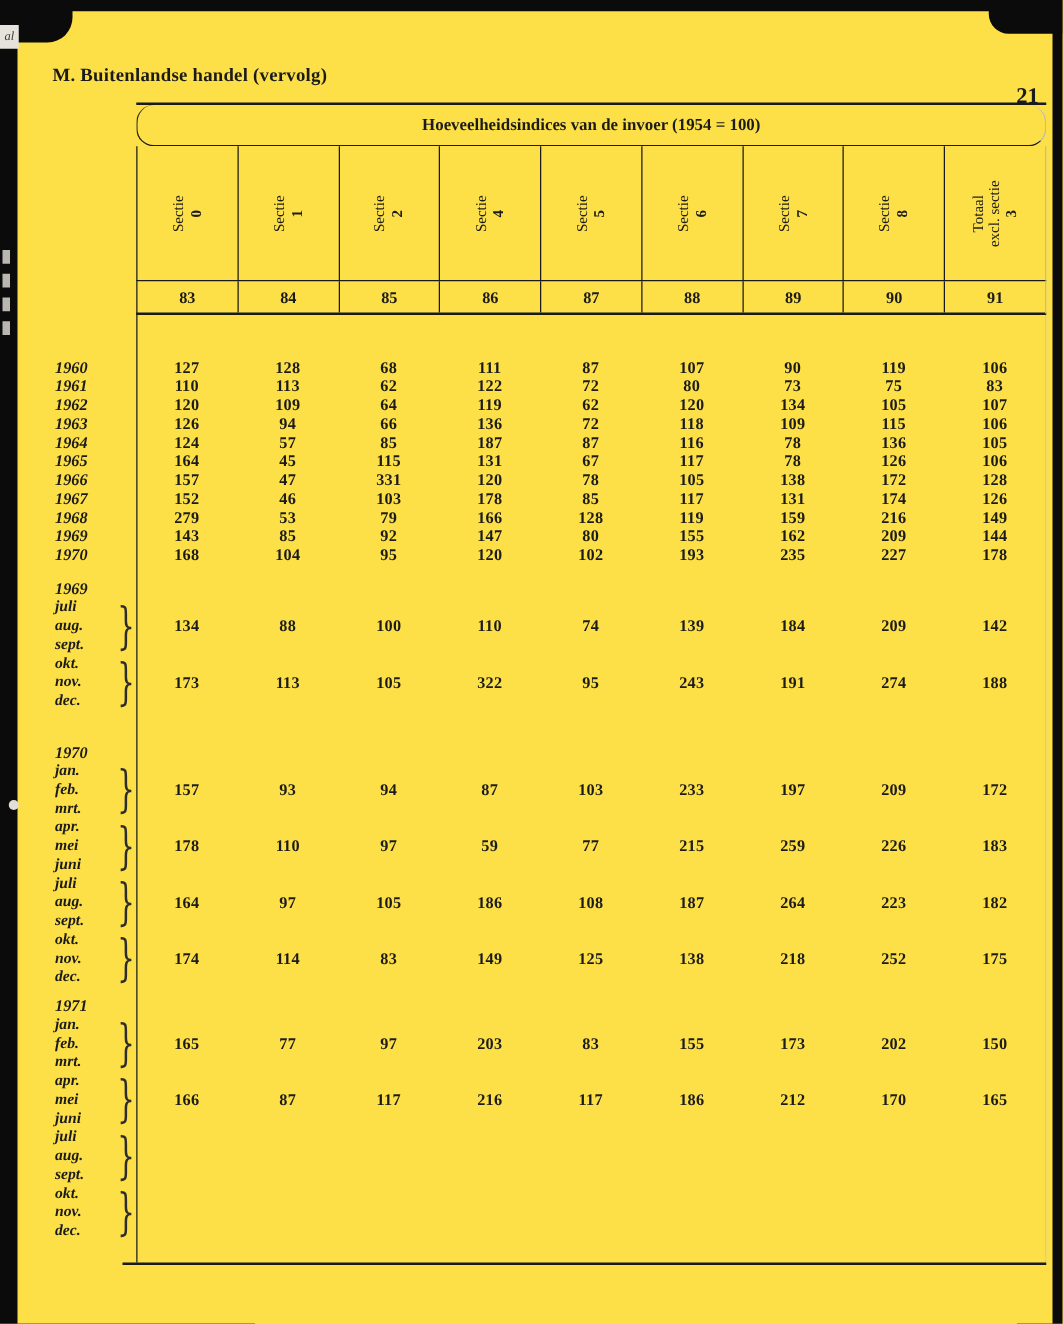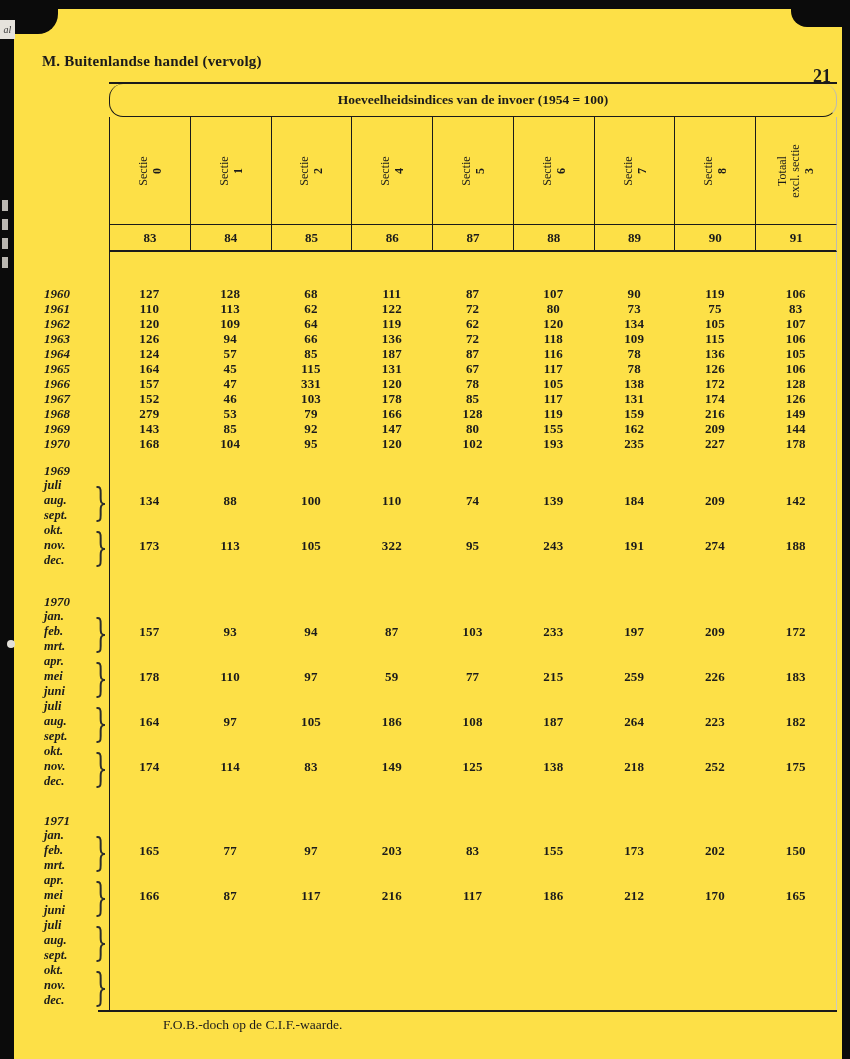--- a/index.html
+++ b/index.html
@@ -46,21 +46,21 @@
 
   
   .tbody { position:absolute; left:30px; top:250px; width:793px; padding-top:27px; font-size:13px; }
   .brow { display:flex; height:15px; }
   .stub { width:65px; font-style:italic; font-weight:bold; font-size:13px; }
   .cell { width:80.8px; text-align:center; font-weight:bold; letter-spacing:.2px; }
 
   .msec { }
   #monthly-sections .msec:nth-child(1) { margin-top:12px; }
   #monthly-sections .msec:nth-child(2) { margin-top:26px; }
-  #monthly-sections .msec:nth-child(3) { margin-top:24px; }
+  #monthly-sections .msec:nth-child(3) { margin-top:8px; }
   .ylabel { height:15px; line-height:15px; }
   .qrow { display:flex; }
   .qstub { width:65px; display:flex; }
   .mstack { width:49px; }
   .month { height:15px; line-height:15px; font-style:italic; font-weight:bold; font-size:12.5px; }
   .braceb { width:16px; height:45px; display:flex; align-items:center; justify-content:center; overflow:visible; }
   .braceg { font-family:"DejaVu Serif",serif; font-size:40px; line-height:44px; color:#2c2c2c; transform:scaleX(.55); }
   .qvals { display:flex; align-items:center; height:45px; }
 
   
@@ -505,21 +505,20 @@
                 <div class="braceg">}</div>
               </div>
             </div>
             <div class="qvals"></div>
           </div>
         </div>
       </div>
   </div>
 
   <div class="footnote">
-    <div class="fline2">F.O.B.-doch op de C.I.F.-waarde.</div>
   </div>
 
 </div>
 
 <div class="corner-tl"></div>
 <div class="corner-tr"></div>
 <div class="art-tab">al</div>
 <div class="art-dash" style="top:200px"></div>
 <div class="art-dash" style="top:219px"></div>
 <div class="art-dash" style="top:238px"></div>

